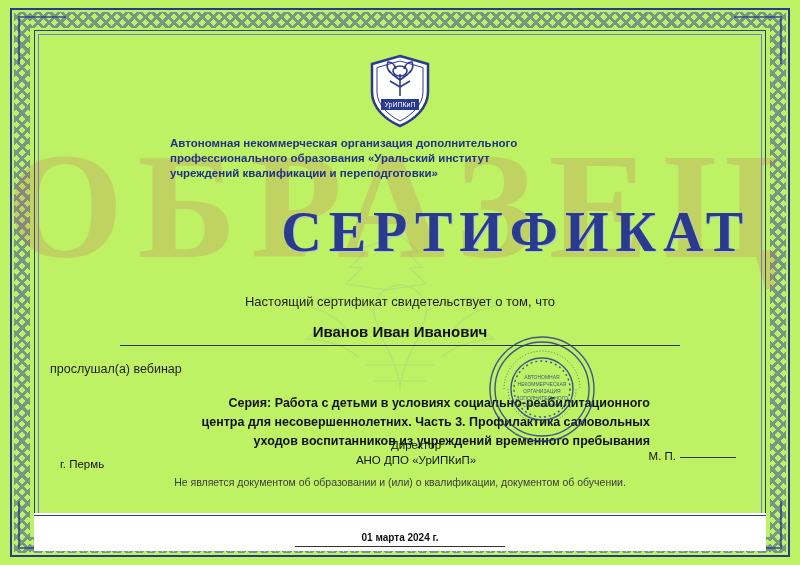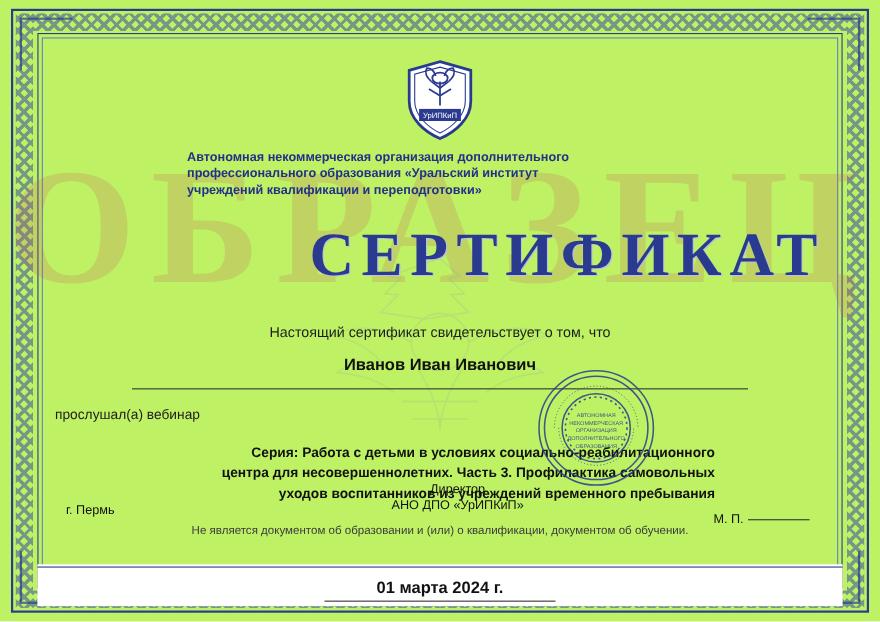--- a/index.html
+++ b/index.html
@@ -141,21 +141,21 @@
 
   .name-row {
     margin: 14px auto 0 auto;
     width: 560px;
     text-align: center;
   }
   .name-text {
     font-size: 15px;
     font-weight: bold;
     color: #111;
-    padding-bottom: 12px;
+    padding-bottom: 4px;
   }
   .name-rule {
     border-bottom: 1px solid #333;
     width: 100%;
     height: 1px;
   }
 
   .action {
     font-size: 12.5px;
     color: #1d1d1d;
@@ -192,21 +192,21 @@
     top: 4px;
     text-align: center;
     font-size: 11.5px;
     color: #111;
     line-height: 15px;
     margin-left: 16px;
   }
   .mp {
     position: absolute;
     right: 14px;
-    top: 32px;
+    top: 16px;
     font-size: 11.5px;
     color: #111;
   }
   .mp-rule {
     display: inline-block;
     width: 56px;
     border-bottom: 1px solid #333;
     margin-left: 4px;
     vertical-align: 2px;
   }
@@ -232,21 +232,21 @@
   }
 
   
   .date-box {
     position: absolute;
     left: 50%;
     transform: translateX(-50%);
     bottom: 18px;
     width: 210px;
     text-align: center;
-    font-size: 15px;
+    font-size: 10px;
     font-weight: bold;
     color: #111;
     background: #ffffff;
     border-bottom: 1.5px solid #333;
     padding: 3px 0 3px 0;
     z-index: 5;
   }
   .footer-mask {
     position: absolute;
     left: 34px; right: 34px; bottom: 14px;

